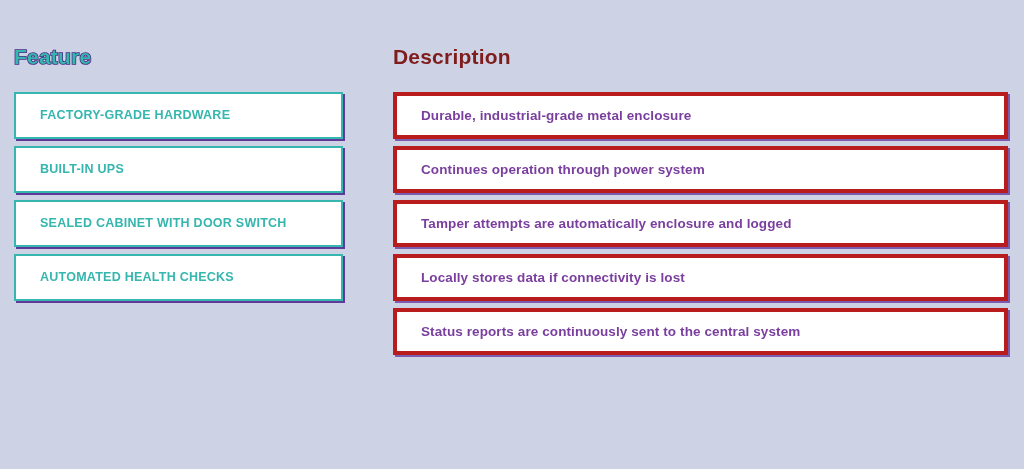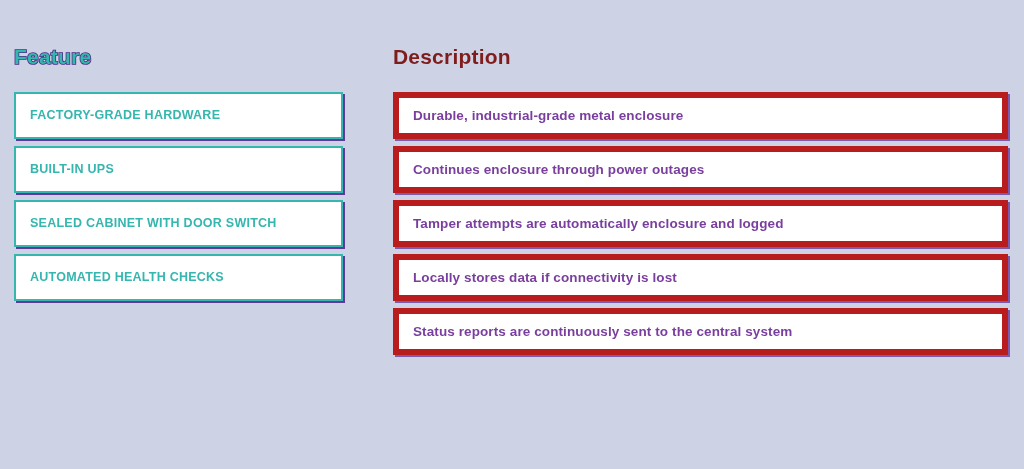--- a/index.html
+++ b/index.html
@@ -60,38 +60,38 @@
     width: 615px;
   }
 
   
   .cell {
     box-sizing: border-box;
     height: 47px;
     background: #ffffff;
     display: flex;
     align-items: center;
-    padding: 0 0 0 14px;
+    padding: 0 0 0 24px;
   }
 
   .feature-col .cell {
     border: 2px solid #35b6ae;
     box-shadow: 2px 2px 0 0 #5f3a9a;
   }
   .feature-col .cell-label {
     color: #35b6ae;
     font-size: 12.5px;
     font-weight: 700;
     letter-spacing: 0.25px;
     text-transform: uppercase;
     line-height: 1.1;
   }
 
   .description-col .cell {
-    border: 6px solid #b91c1c;
+    border: 4px solid #b91c1c;
     box-shadow: 2px 2px 0 0 #7b5bb0;
   }
   .description-col .cell-label {
     color: #7a3f9e;
     font-size: 13.5px;
     font-weight: 600;
     letter-spacing: 0.1px;
     line-height: 1.15;
   }
 </style>
@@ -117,21 +117,21 @@
     <div class="cell">
       <span class="cell-label">AUTOMATED HEALTH CHECKS</span>
     </div>
   </div>
 
   <div class="column description-col">
     <div class="cell">
       <span class="cell-label">Durable, industrial-grade metal enclosure</span>
     </div>
     <div class="cell">
-      <span class="cell-label">Continues enclosure through power outages</span>
+      <span class="cell-label">Continues operation through power system</span>
     </div>
     <div class="cell">
       <span class="cell-label">Tamper attempts are automatically enclosure and logged</span>
     </div>
     <div class="cell">
       <span class="cell-label">Locally stores data if connectivity is lost</span>
     </div>
     <div class="cell">
       <span class="cell-label">Status reports are continuously sent to the central system</span>
     </div>

